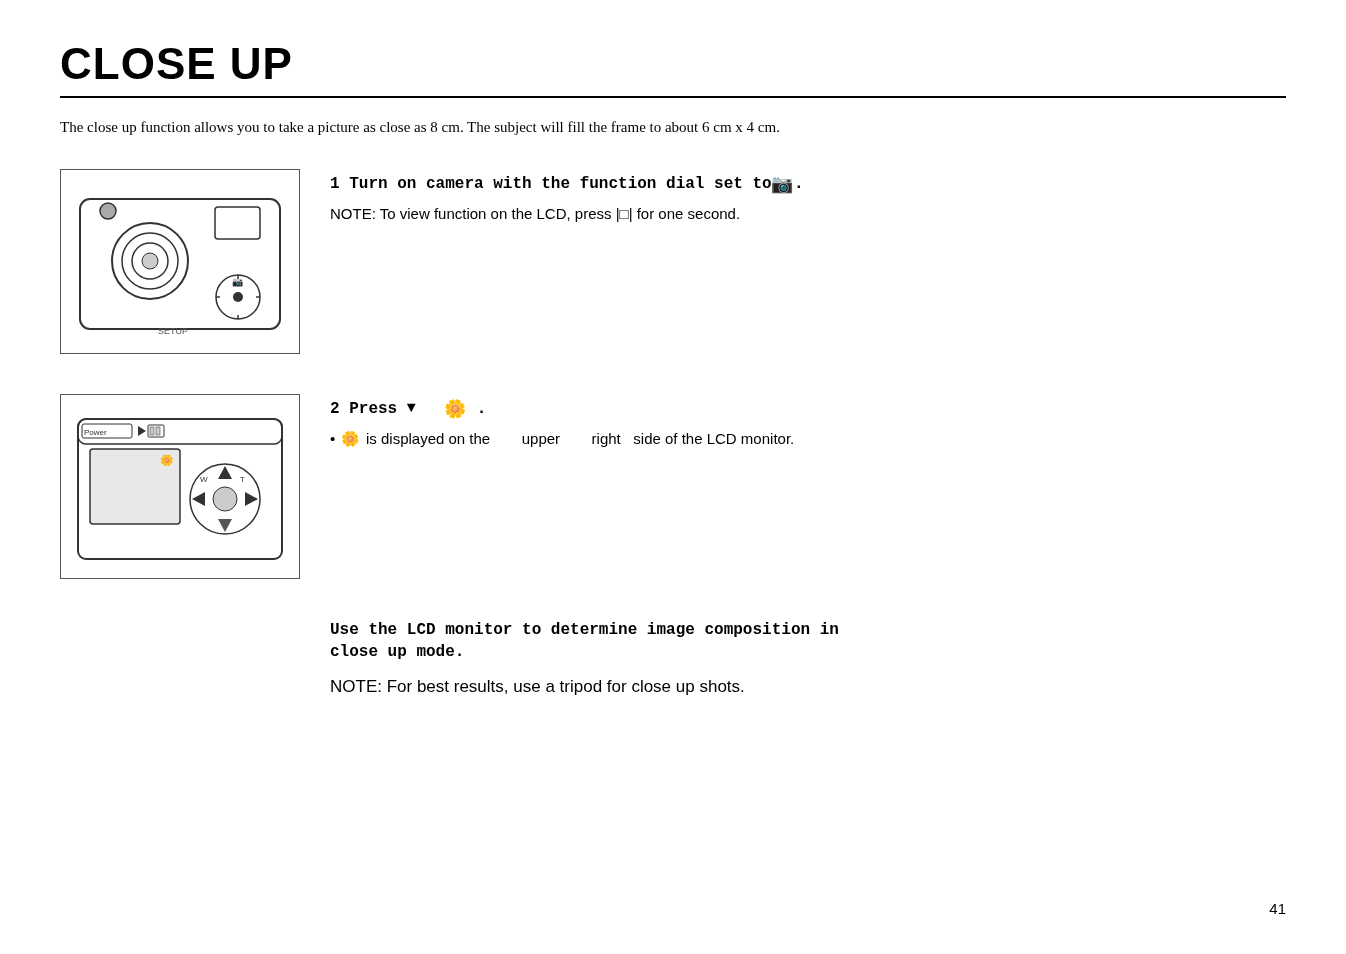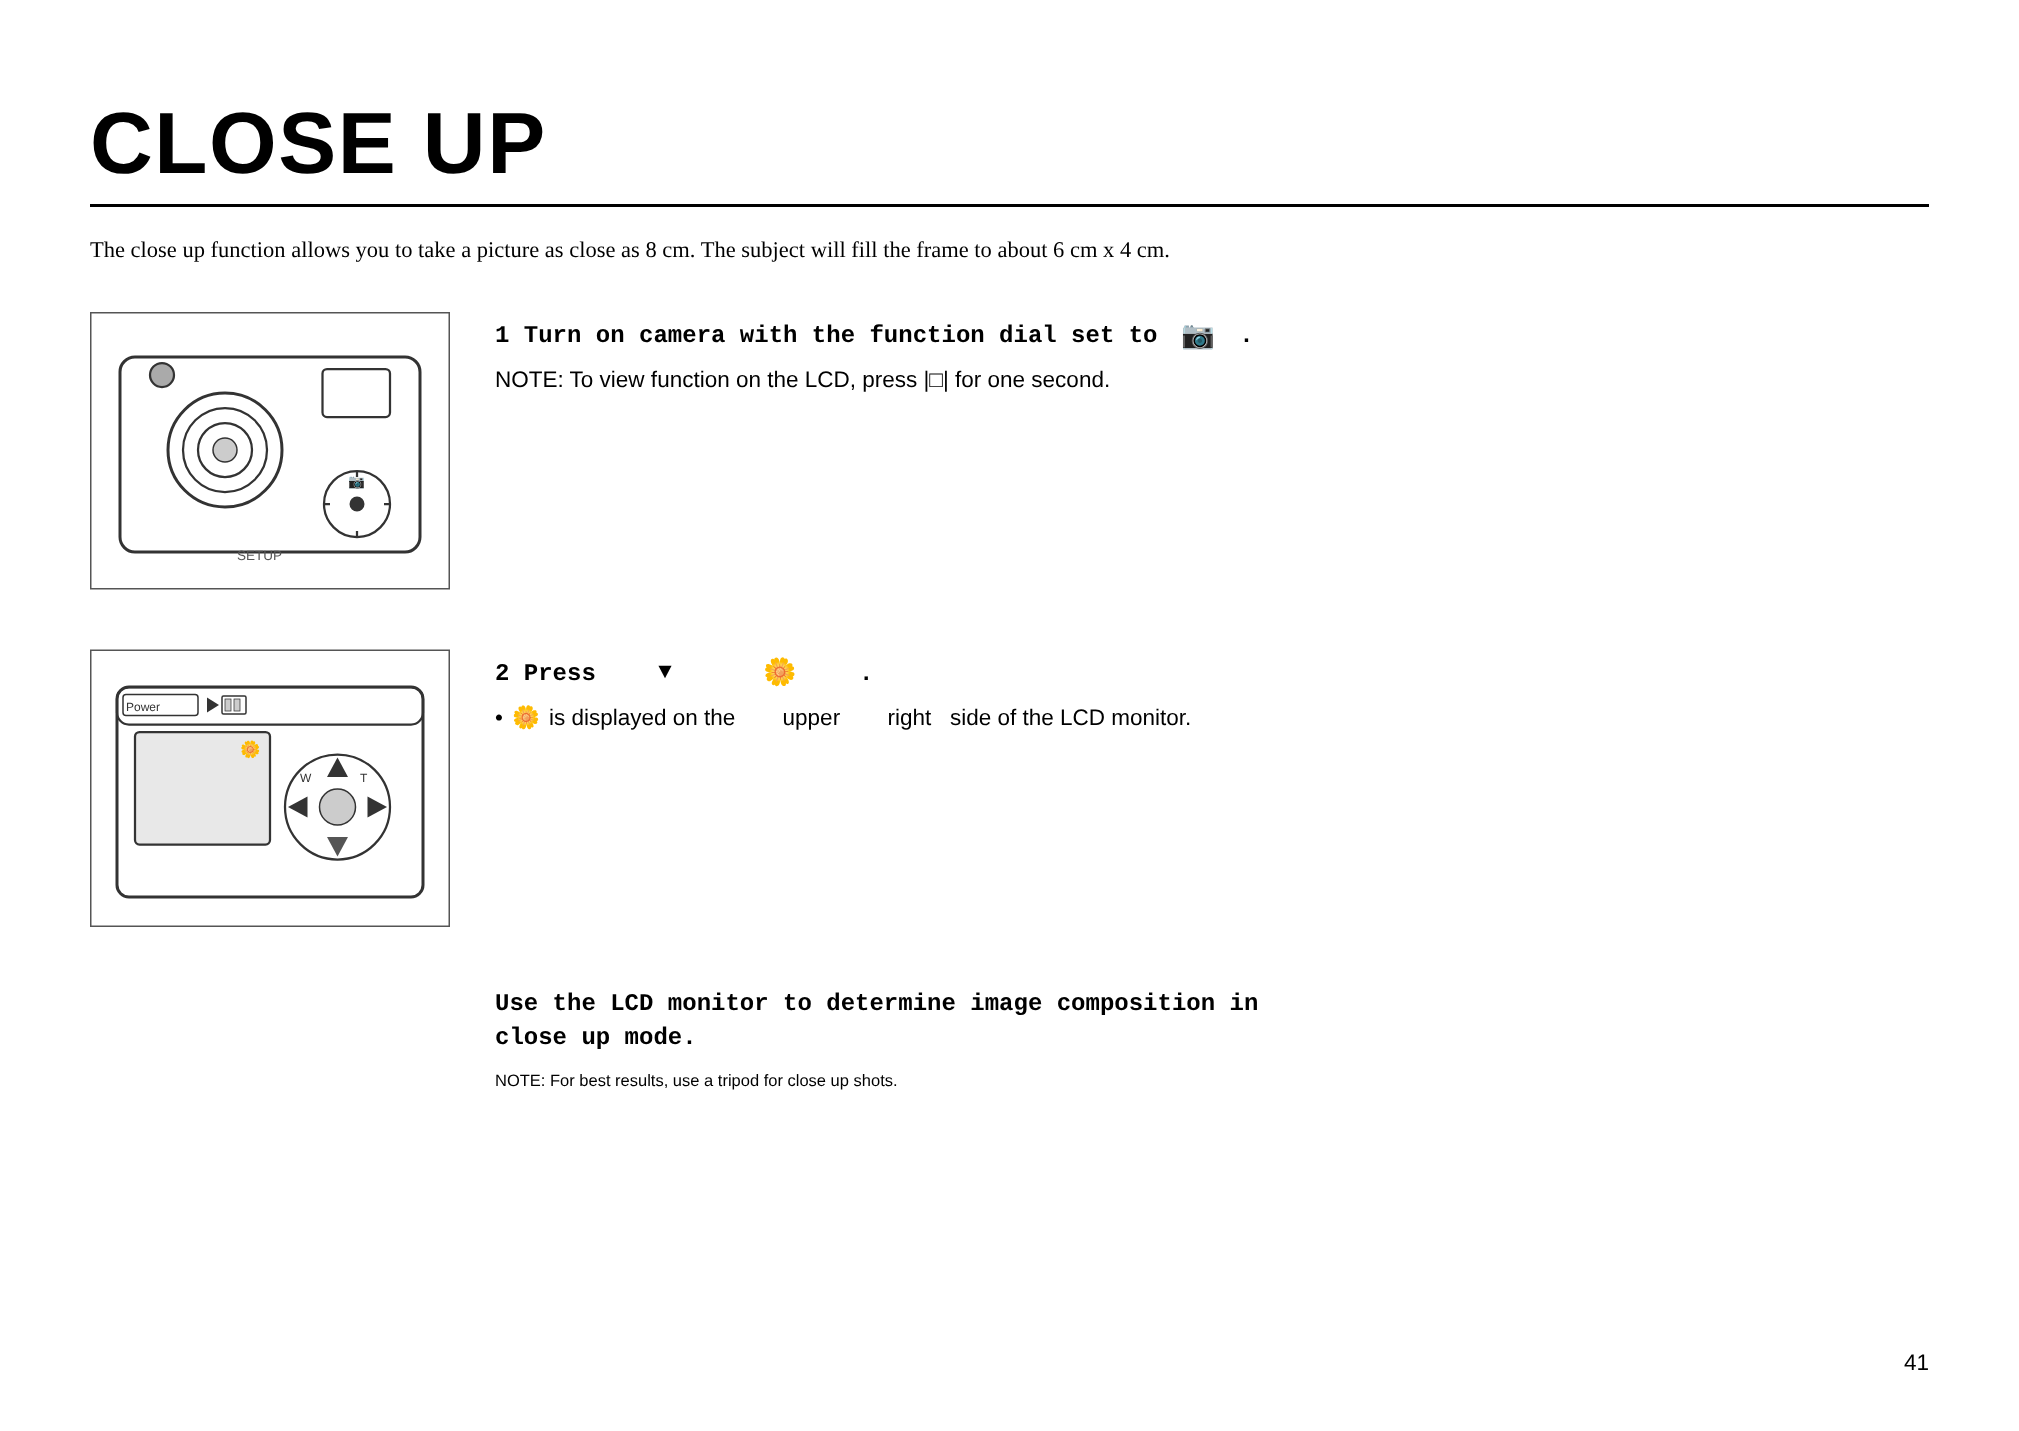--- a/index.html
+++ b/index.html
@@ -8,26 +8,25 @@
       background: #ffffff;
       font-family: Arial, Helvetica, sans-serif;
       font-size: 15px;
       color: #000000;
       width: 1346px;
       min-height: 954px;
       padding: 40px 60px 60px 60px;
     }
 
     .page-title {
-      font-size: 58px;
+      font-size: 44px;
       font-weight: 900;
       letter-spacing: 1px;
       line-height: 1.1;
       margin-bottom: 8px;
-      margin-top: 24px;
     }
 
     .divider {
       border: none;
       border-top: 2px solid #000;
       margin-bottom: 18px;
     }
 
     .intro-text {
       font-size: 15px;
@@ -63,21 +62,21 @@
     }
 
     .step-heading {
       font-size: 16px;
       font-weight: 900;
       font-family: 'Courier New', monospace;
       margin-bottom: 8px;
       display: flex;
       align-items: center;
       flex-wrap: wrap;
-      gap: 16px;
+      gap: 0;
     }
 
     .step-note {
       font-size: 15px;
       line-height: 1.5;
       margin-bottom: 8px;
     }
 
     .bullet-item {
       display: flex;
@@ -101,21 +100,21 @@
     .bottom-heading {
       font-size: 16px;
       font-weight: 900;
       font-family: 'Courier New', monospace;
       margin-bottom: 10px;
       max-width: 560px;
       line-height: 1.4;
     }
 
     .bottom-note {
-      font-size: 11px;
+      font-size: 17px;
       line-height: 1.5;
     }
 
     
     .page-number {
       position: fixed;
       bottom: 37px;
       right: 60px;
       font-size: 15px;
     }

